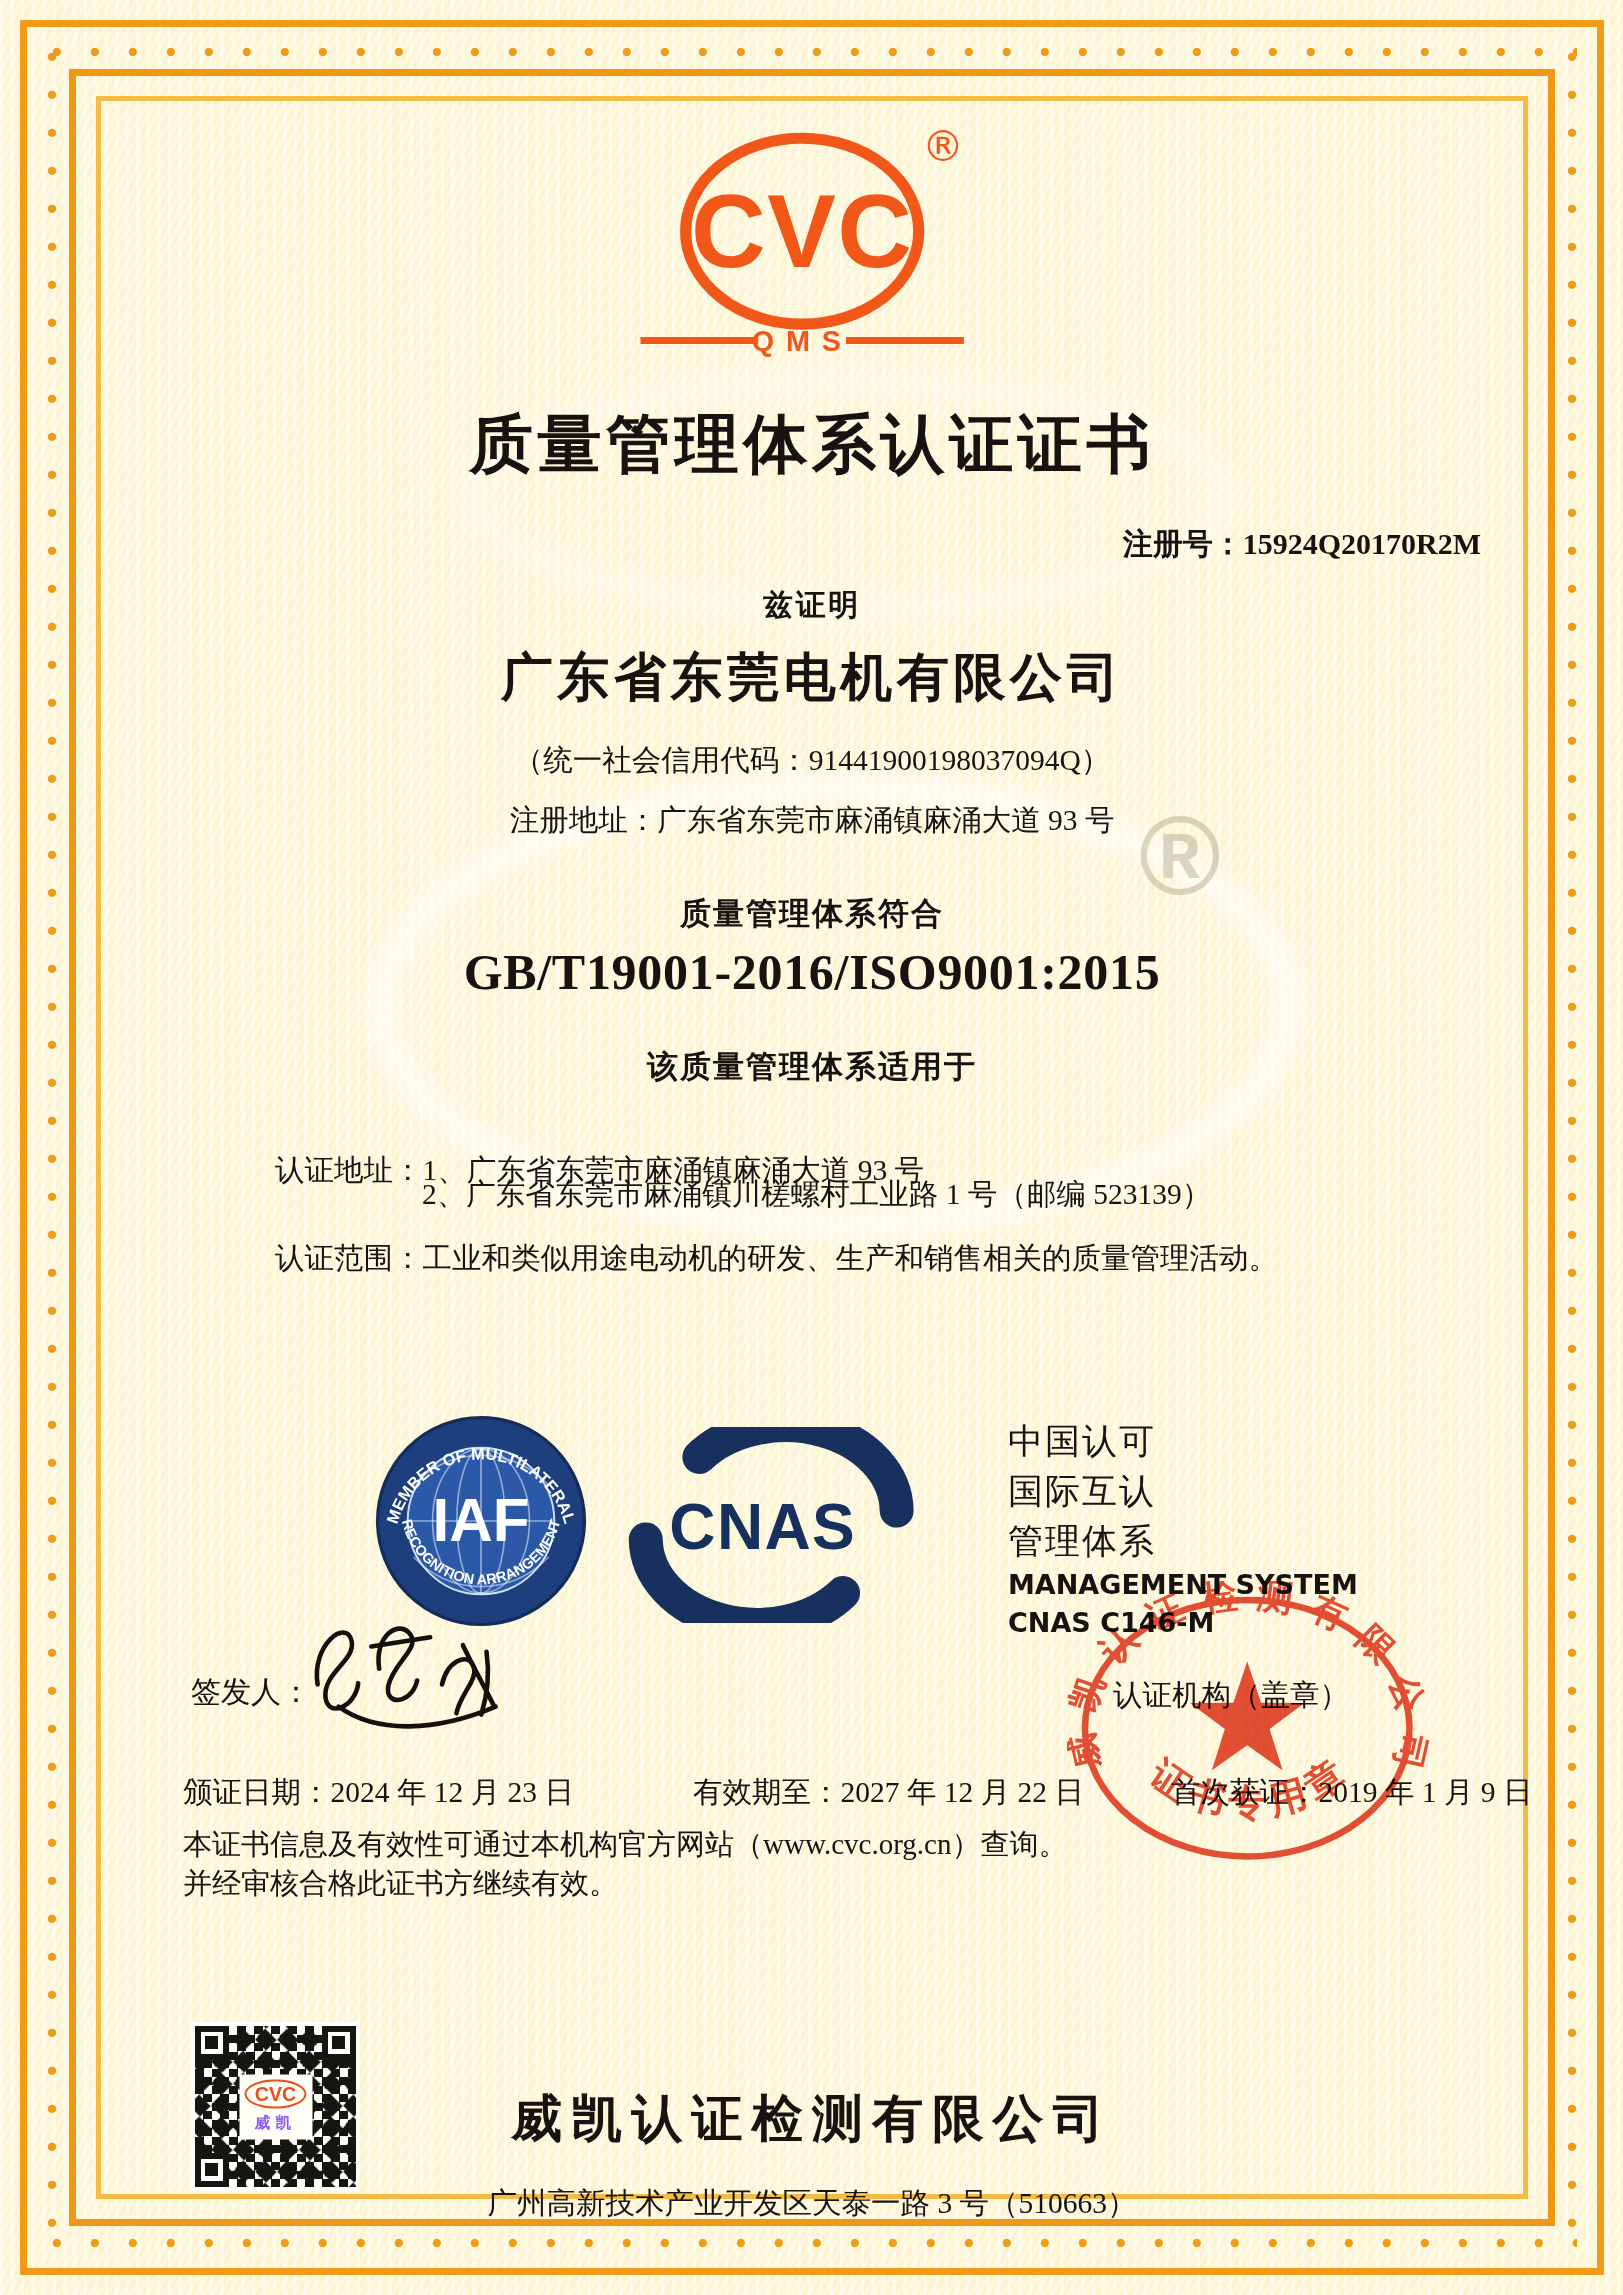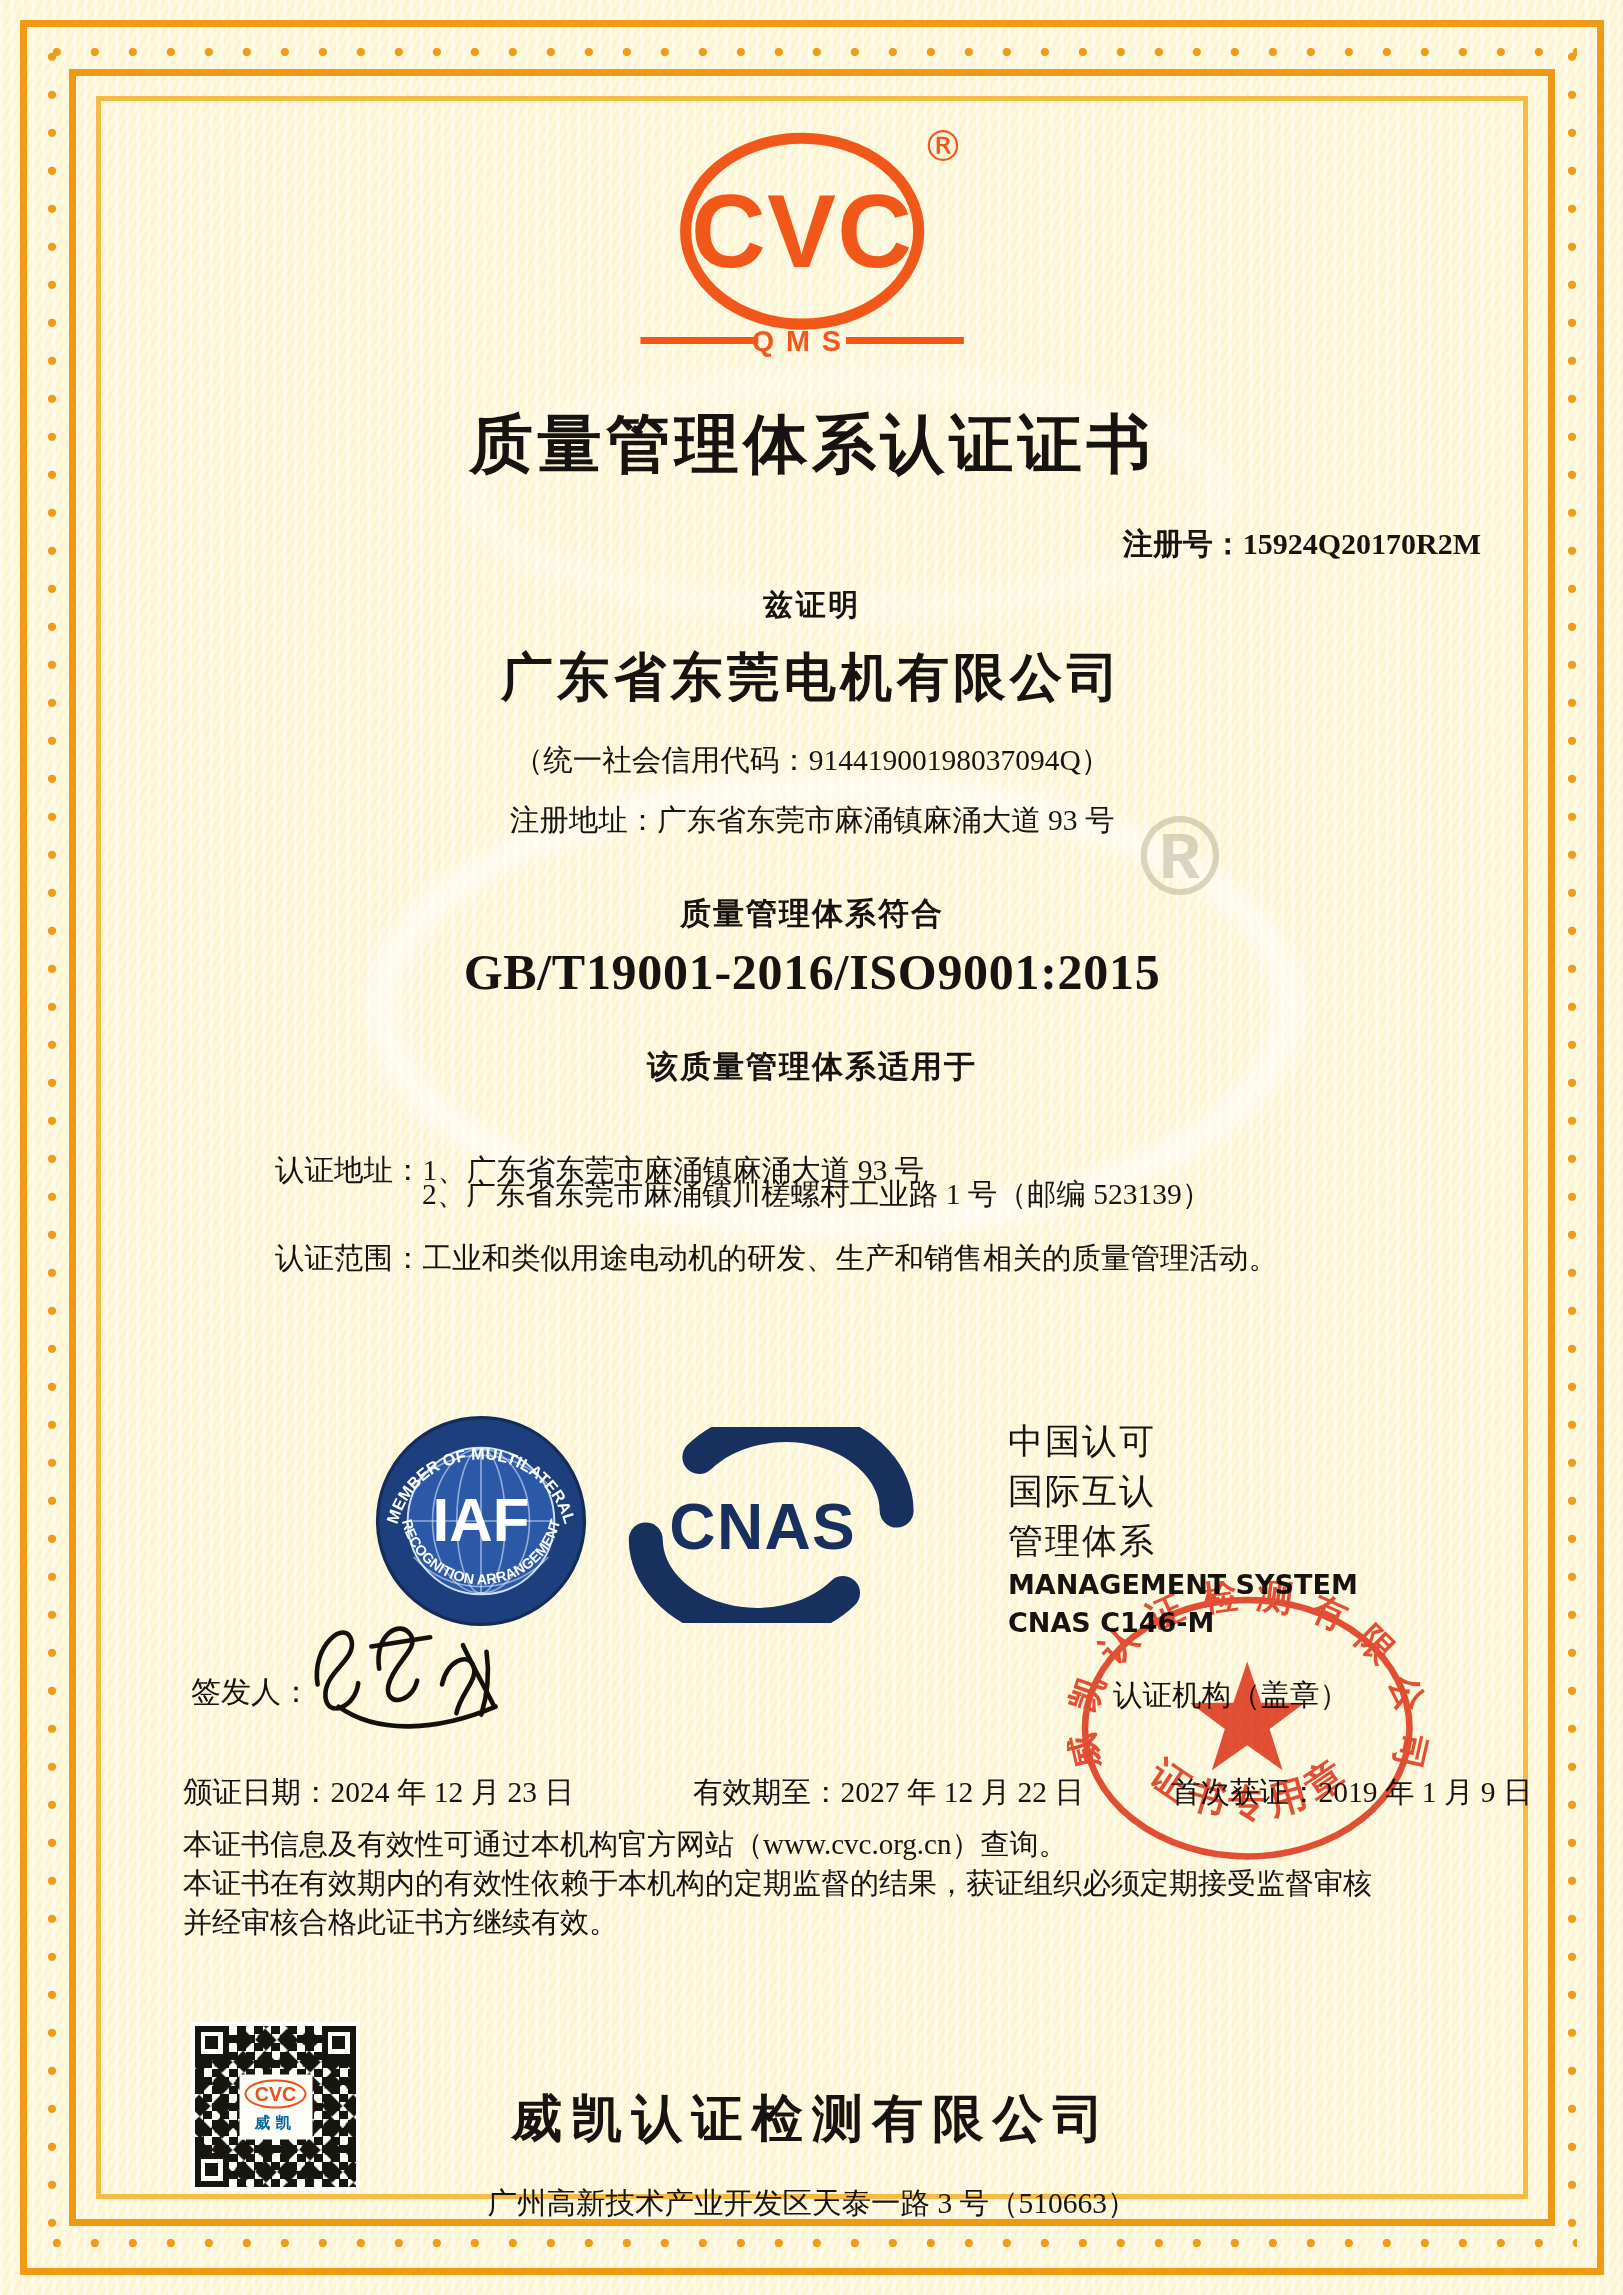--- a/index.html
+++ b/index.html
@@ -42,21 +42,21 @@
   
   .qr{width:169px;height:169px;background:#fff;padding:3.9px;box-sizing:border-box;}
   .qr-inner{position:relative;width:100%;height:100%;
     background:
       repeating-conic-gradient(from 45deg,#17150f 0% 25%,transparent 0% 50%) 4.6px 2.6px/22px 22px,
       repeating-conic-gradient(#17150f 0% 25%,#fdfdf8 0% 50%) 0 0/17px 17px;}
   .finder{position:absolute;width:34px;height:34px;border:6.5px solid #17150f;background:#fff;box-sizing:border-box;}
   .finder::after{content:"";position:absolute;left:3.9px;top:3.9px;width:13px;height:13px;background:#17150f;}
   .qr-center{position:absolute;left:50%;top:50%;transform:translate(-50%,-50%);width:73px;height:65px;background:#fefdf6;display:flex;flex-direction:column;align-items:center;justify-content:center;}
   .qr-cvc{font-family:"Liberation Sans","DejaVu Sans",sans-serif;font-weight:900;font-size:19.6px;color:#e8501d;border:2.6px solid #e8501d;border-radius:50%;padding:1.3px 7.9px;}
-  .qr-cap{font-size:15.7px;font-weight:700;color:#0369a1;margin-top:3.9px;letter-spacing:5.2px;}
+  .qr-cap{font-size:15.7px;font-weight:700;color:#8b5cf6;margin-top:3.9px;letter-spacing:5.2px;}
 </style>
 </head>
 <body>
 
 <div class="page">
 
   <div class="abs frame0"></div>
   <div class="abs dots-h" style="top:42px;"></div>
   <div class="abs dots-h" style="bottom:42px;"></div>
   <div class="abs dots-v" style="left:42px;"></div>
@@ -174,21 +174,20 @@
   </div>
   <div class="abs left-line" style="left:693px;top:1773px;">
     <span>有效期至：</span><span>2027 年 12 月 22 日</span>
   </div>
   <div class="abs left-line" style="left:1171px;top:1773px;z-index:2;">
     <span>首次获证：</span><span>2019 年 1 月 9 日</span>
   </div>
 
   <div class="abs" style="left:183px;top:1825px;">
     <div class="notes-line">本证书信息及有效性可通过本机构官方网站（www.cvc.org.cn）查询。</div>
-    <div class="notes-line">本证书在有效期内的有效性依赖于本机构的定期监督的结果，获证组织必须定期接受监督审核</div>
     <div class="notes-line">并经审核合格此证书方继续有效。</div>
   </div>
 
   <div class="abs qr" style="left:191px;top:2022px;">
     <div class="qr-inner">
       <div class="finder" style="left:0;top:0;"></div>
       <div class="finder" style="right:0;top:0;"></div>
       <div class="finder" style="left:0;bottom:0;"></div>
       <div class="qr-center">
         <div class="qr-cvc">CVC</div>

